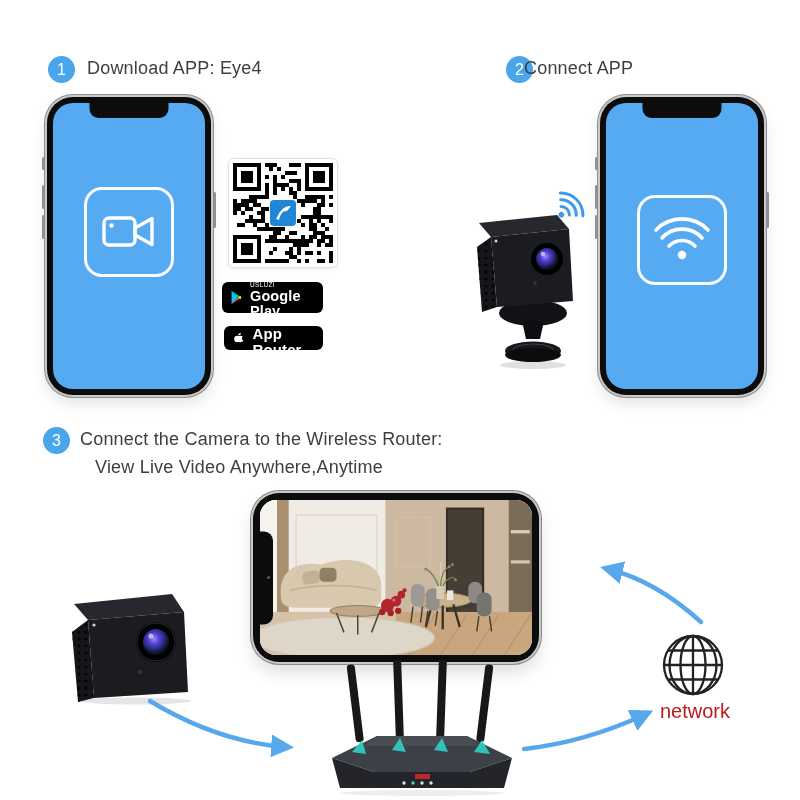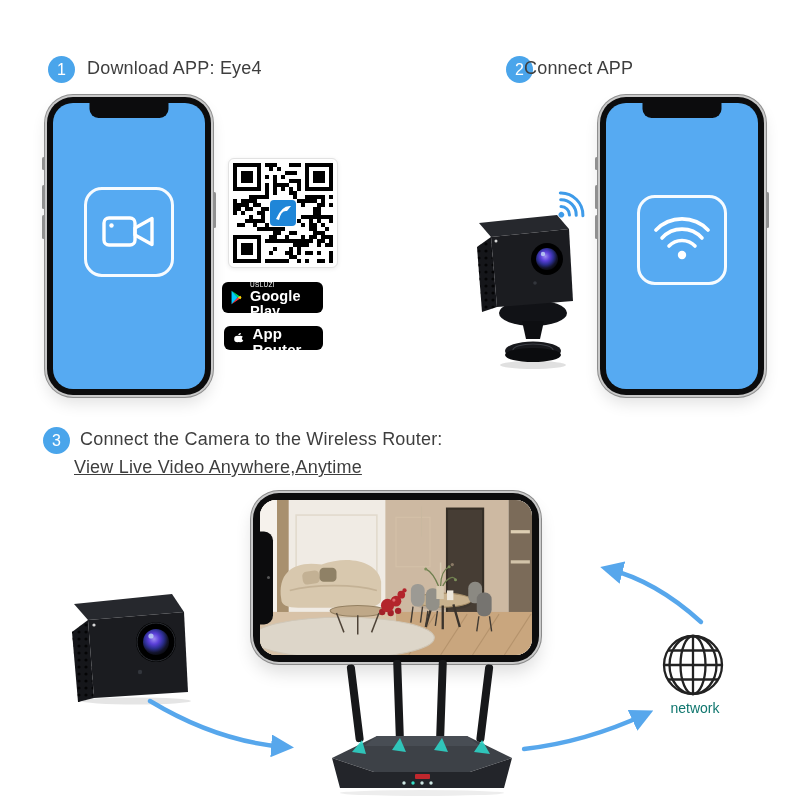--- a/index.html
+++ b/index.html
@@ -56,21 +56,21 @@
   .store-badge{
     background:#000;border-radius:6px;color:#fff;display:flex;align-items:center;
     padding:0 8px;gap:7px;box-sizing:border-box;cursor:pointer;
   }
   .store-badge .txt{display:flex;flex-direction:column;line-height:1.05;}
   .store-badge .tagline{font-size:6.5px;letter-spacing:.3px;}
   .store-badge .name{font-size:14.5px;font-weight:700;letter-spacing:.1px;}
   .store-badge.appstore .tagline{font-size:7.5px;text-transform:none;}
   .store-badge.appstore .name{font-size:15px;font-weight:700;}
   .gp-tagline{text-transform:uppercase;}
-  .network-label{font-size:14px;color:#0f766e;text-align:center;}
+  .network-label{font-size:20px;color:#b91c1c;text-align:center;}
   svg{display:block;}
 </style>
 </head>
 <body>
 
 <div class="abs step-badge" style="left:48px;top:56px;">
   <span>1</span>
 </div>
 <div class="abs step-title" style="left:87px;top:58px;">Download APP: Eye4</div>
 
@@ -385,21 +385,21 @@
     <circle cx="88" cy="69" r="2.2" fill="#bcd0f2" opacity="0.85"></circle>
     <circle cx="80" cy="98" r="1.8" fill="#33363c"></circle>
     <circle cx="41" cy="56" r="1.5" fill="#d6d6d6"></circle>
   </g>
 </svg>
 
 <div class="abs step-badge" style="left:43px;top:427px;">
   <span>3</span>
 </div>
 <div class="abs step-title" style="left:80px;top:429px;">Connect the Camera to the Wireless Router:</div>
-<div class="abs step-title" style="left:74px;top:457px;text-decoration:underline;">View Live Video Anywhere,Anytime</div>
+<div class="abs step-title" style="left:95px;top:457px;">View Live Video Anywhere,Anytime</div>
 
 <div class="abs phone-land" style="left:253px;top:493px;width:272px;height:155px;">
   <div class="screen-land">
     <div class="notch-left">
         <div class="cam-dot"></div>
       </div>
     <svg width="100%" height="100%" viewBox="0 0 256 144" preserveAspectRatio="none">
       <rect x="0" y="0" width="256" height="144" fill="#f0ebe4"></rect>
       <rect x="118" y="0" width="116" height="106" fill="#cdb9a2"></rect>
       <rect x="234" y="0" width="22" height="112" fill="#7b6b59"></rect>

